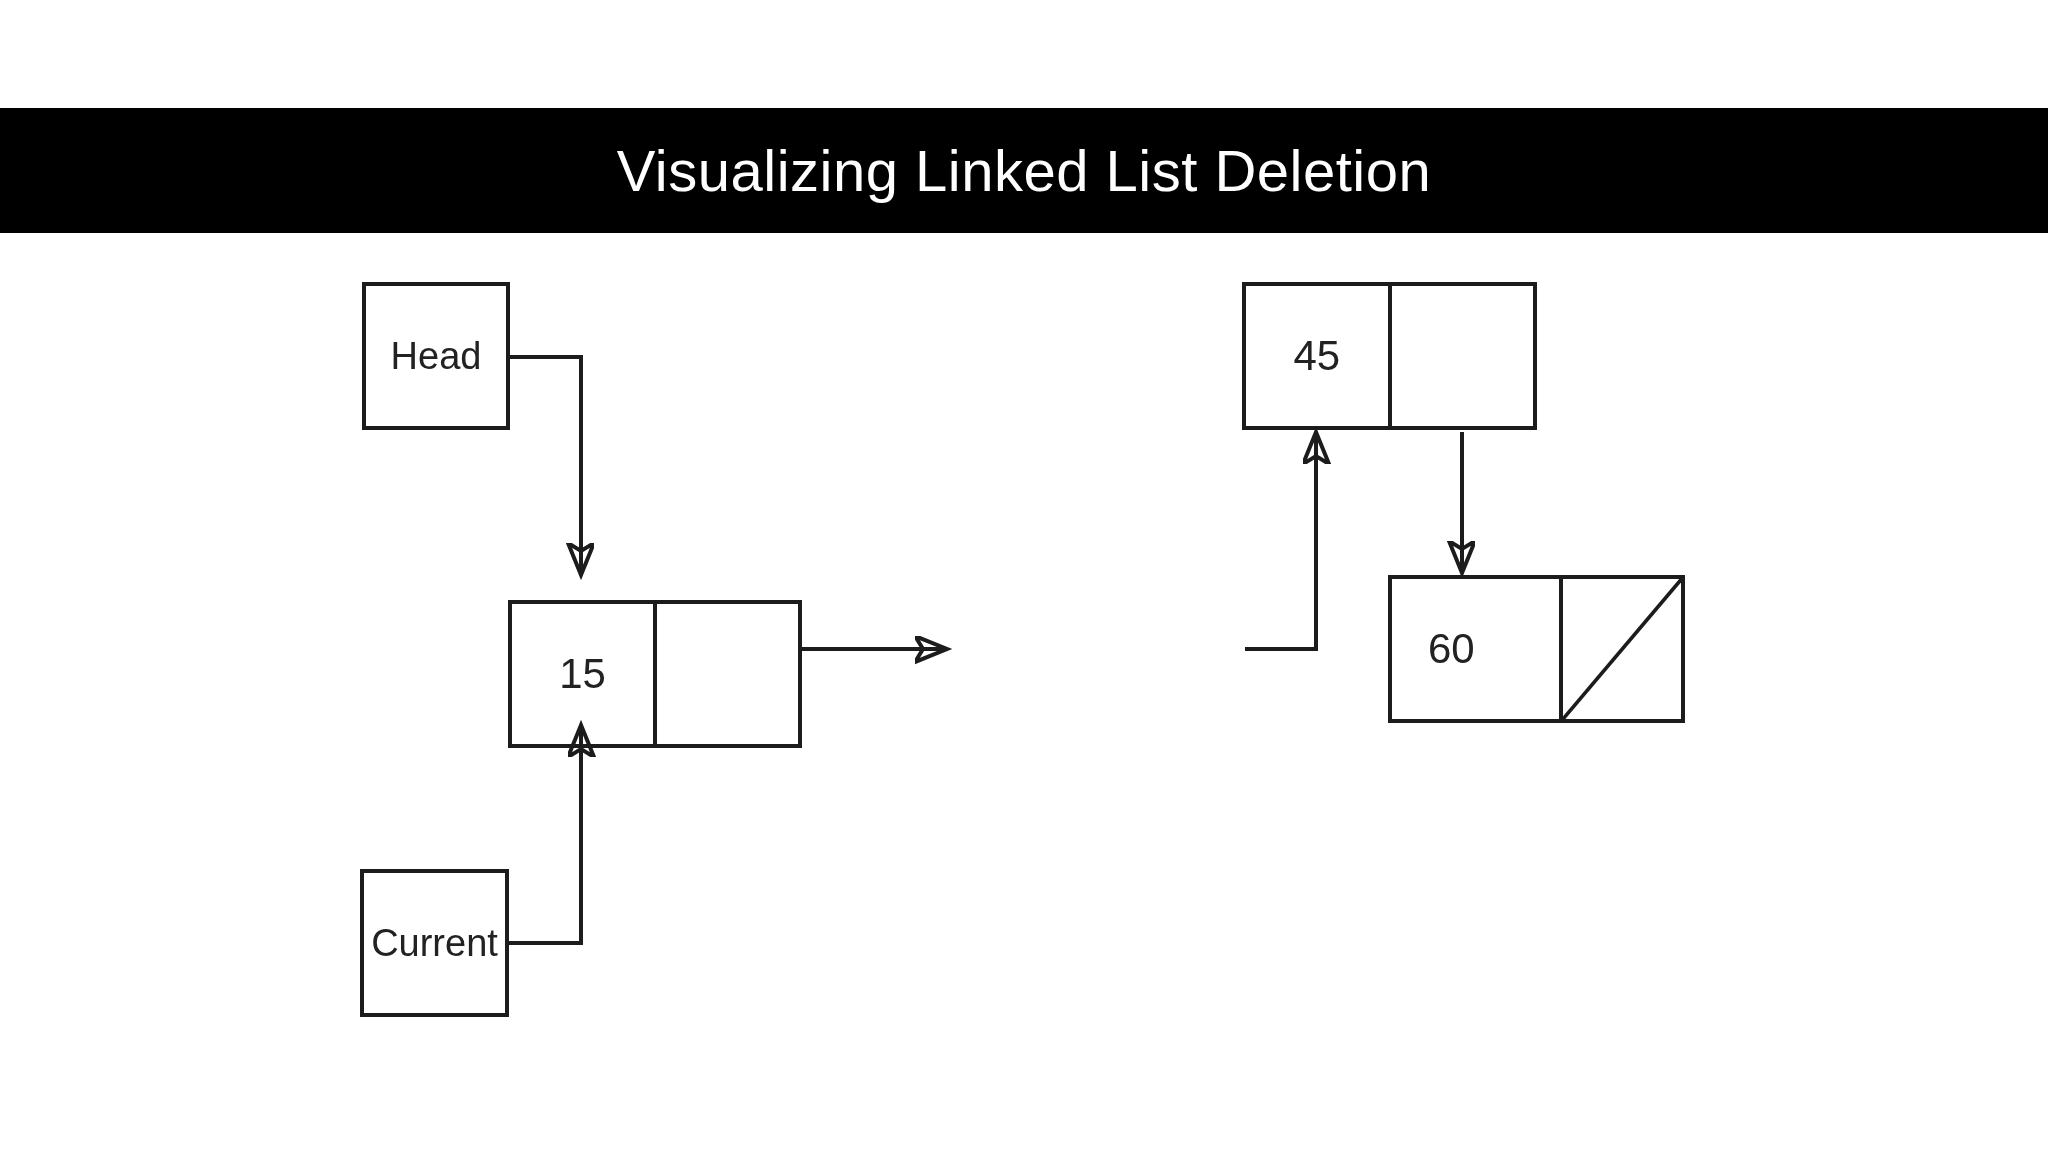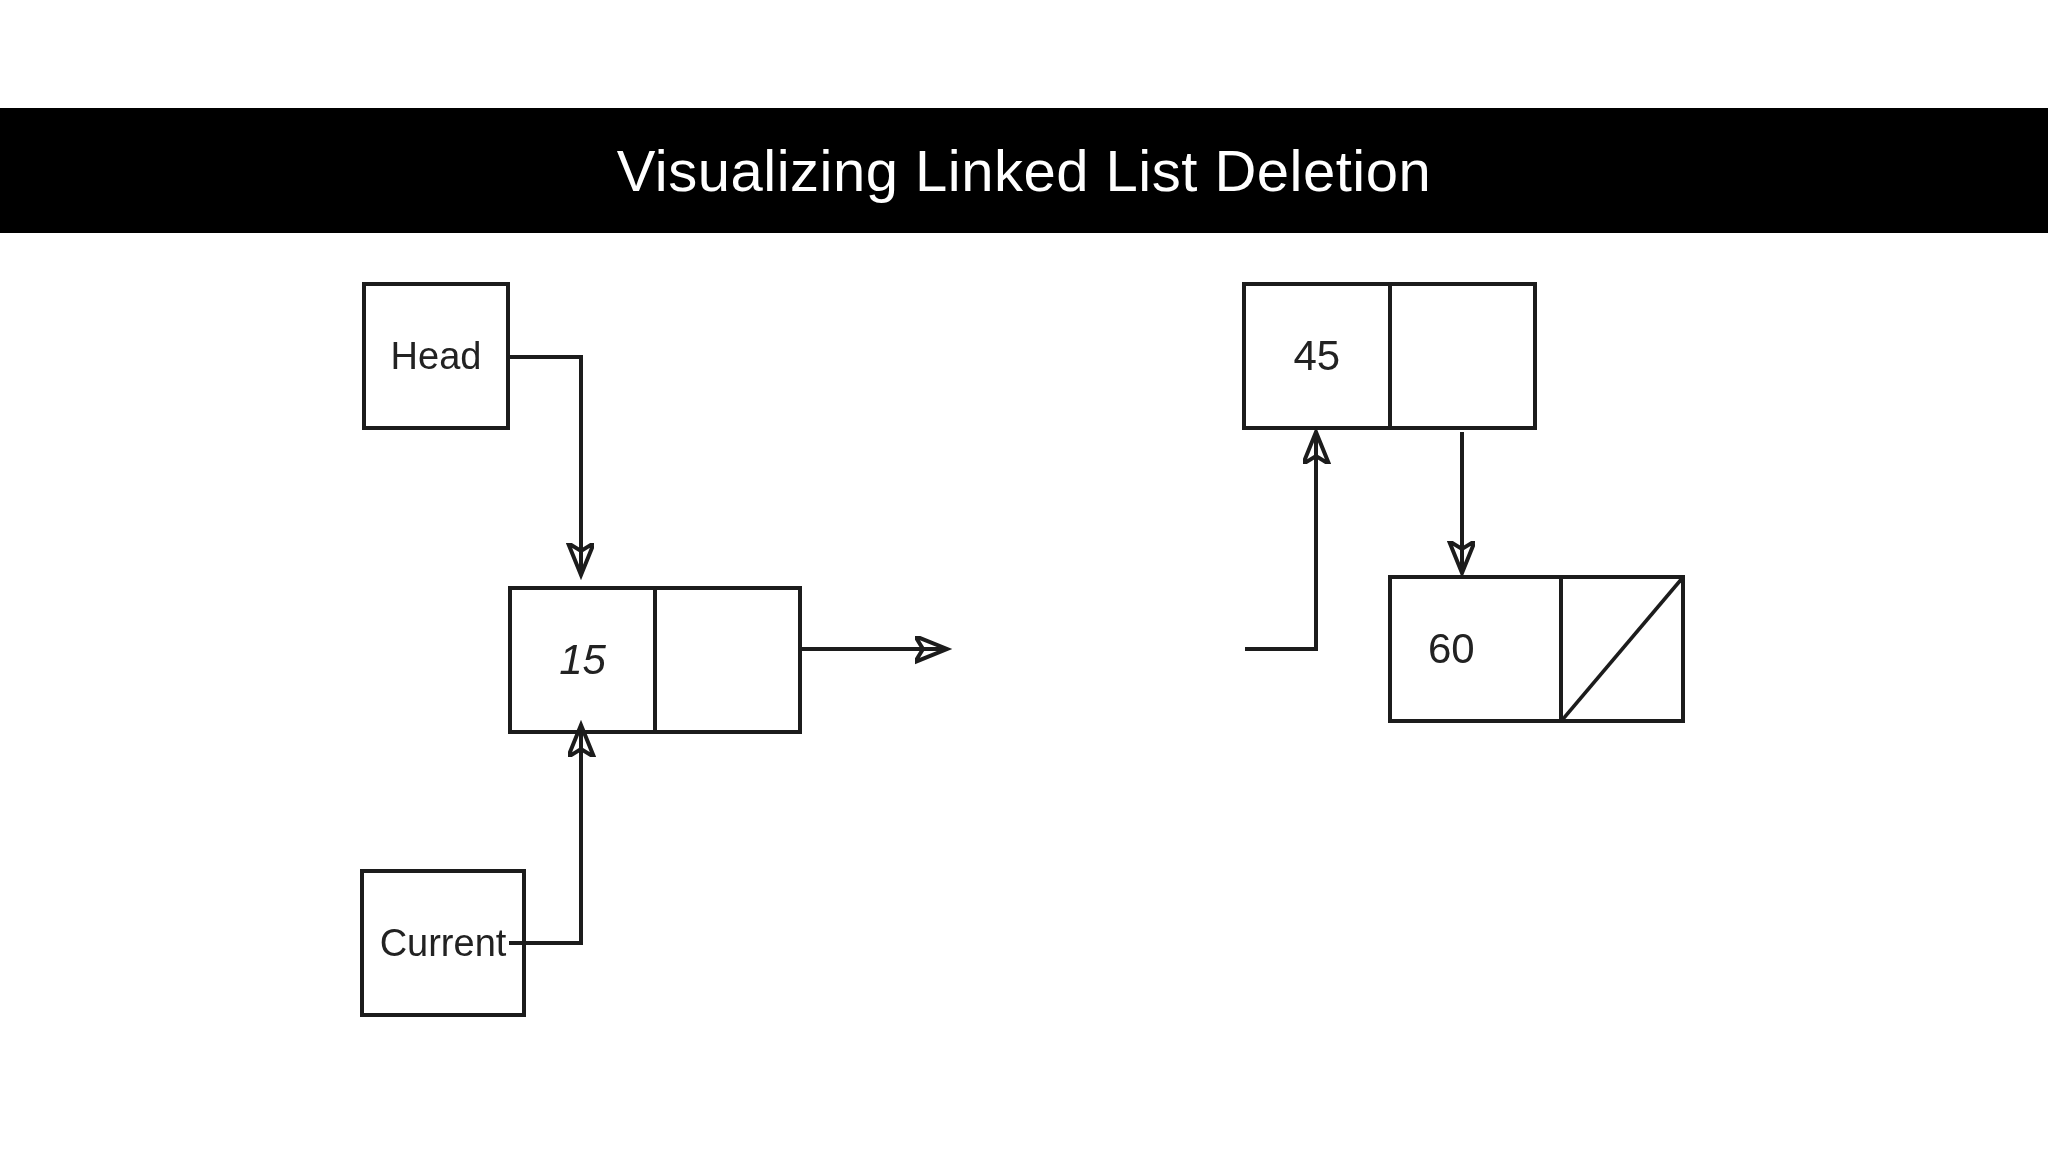--- a/index.html
+++ b/index.html
@@ -95,25 +95,25 @@
 <div class="canvas">
 
   <div class="banner">
     <h1>Visualizing Linked List Deletion</h1>
   </div>
 
   <div class="pointer-box" style="left:362px; top:282px; width:148px; height:148px;">
     <span>Head</span>
   </div>
 
-  <div class="pointer-box" style="left:360px; top:869px; width:166px; height:148px;">
+  <div class="pointer-box" style="left:360px; top:869px; width:149px; height:148px;">
     <span>Current</span>
   </div>
 
-  <div class="node" style="left:508px; top:586px; width:294px; height:148px;font-style:italic;">
+  <div class="node" style="left:508px; top:600px; width:294px; height:148px;">
     <div class="cell value-cell">
       <span>15</span>
     </div>
     <div class="cell pointer-cell"></div>
   </div>
 
 
   <div class="node" style="left:1242px; top:282px; width:295px; height:148px;">
     <div class="cell value-cell">
       <span>45</span>

